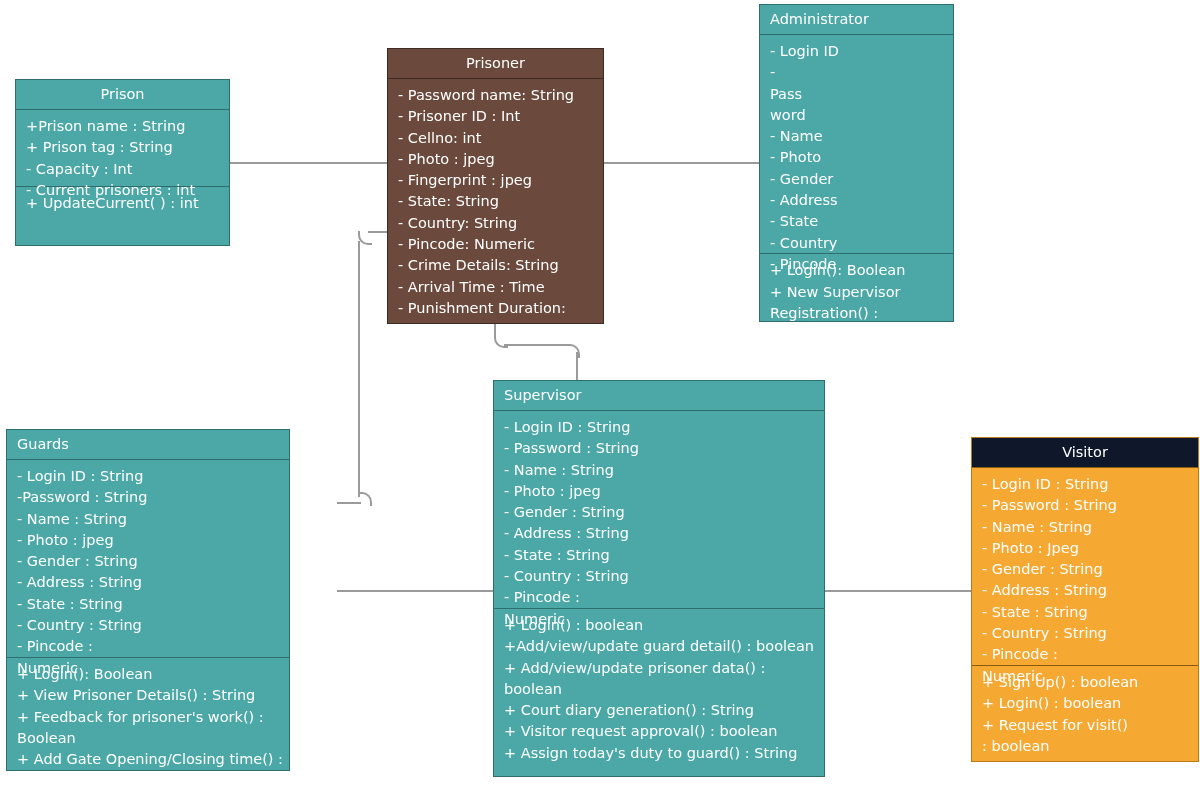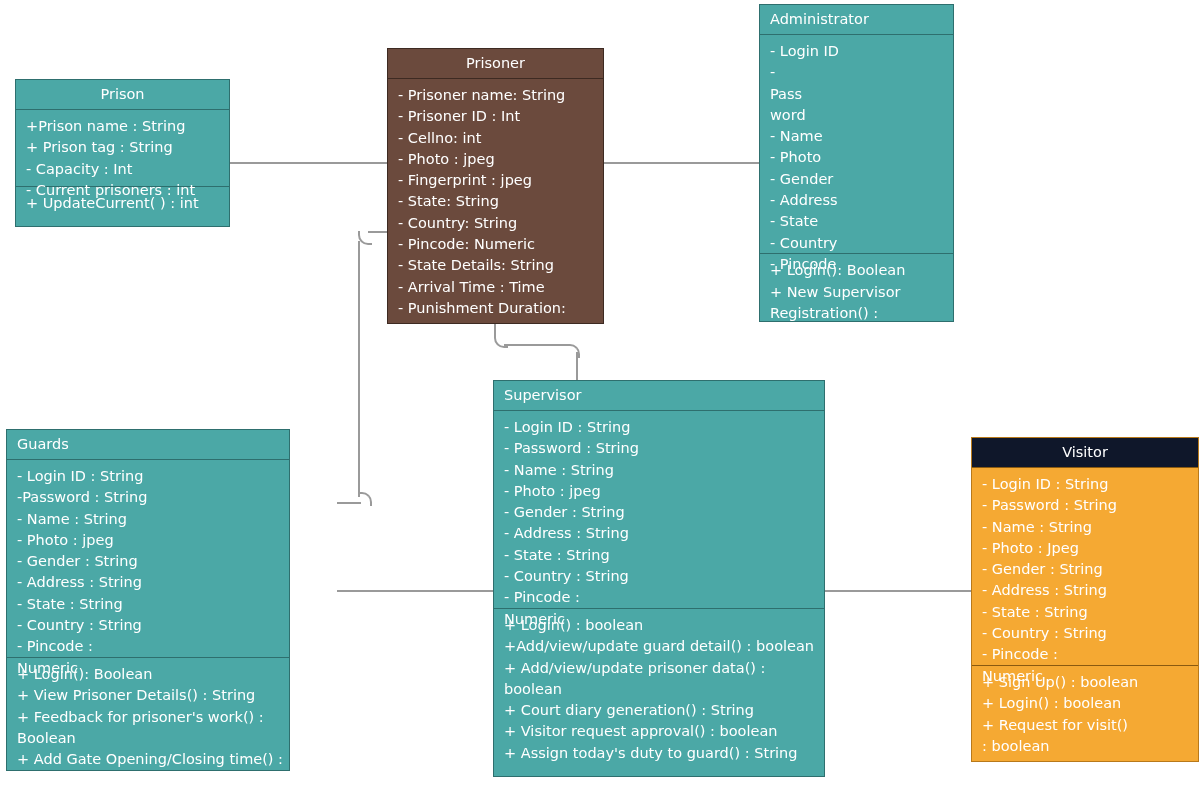--- a/index.html
+++ b/index.html
@@ -55,21 +55,21 @@
   .brown{border-color:#3d2a22;margin-top:24px;}
   .orange{background:#F5A933;}
   .orange .hdr{background:#0f172a;}
   .orange{border-color:#b8791a;}
   .orange .divider{background:#8a5a10;}
   .brown .divider{background:#3d2a22;}
   .teal .divider{background:#2e6f6e;}
   .teal{border-color:#2e6f6e;}
 
   
-  #box-prison      {left:15px;  top:79px;  width:215px; height:148px;}
+  #box-prison      {left:15px;  top:79px;  width:215px; height:167px;}
   #box-prisoner    {left:387px; top:24px;  width:217px; height:276px;}
   #box-admin       {left:759px; top:4px;   width:195px; height:318px;}
   #box-guards      {left:6px;   top:429px; width:284px; height:342px;}
   #box-supervisor  {left:493px; top:380px; width:332px; height:397px;}
   #box-visitor     {left:971px; top:437px; width:228px; height:325px;}
 
   #box-prison .row{line-height:21.4px;}
 </style>
 </head>
 <body>
@@ -108,29 +108,29 @@
     <div class="divider" style="margin-top:-21px;"></div>
     <div class="sect">
       <div class="row">+ UpdateCurrent( ) : int</div>
     </div>
   </div>
 
   <div class="uml brown" id="box-prisoner">
     <div class="hdr">Prisoner</div>
     <div class="divider"></div>
     <div class="sect">
-      <div class="row">-  Prisoner name: String</div>
+      <div class="row">-  Password name: String</div>
       <div class="row">-  Prisoner ID : Int</div>
       <div class="row">-  Cellno:  int</div>
       <div class="row">-  Photo : jpeg</div>
       <div class="row">-   Fingerprint : jpeg</div>
       <div class="row">-  State: String</div>
       <div class="row">-  Country: String</div>
       <div class="row">-  Pincode: Numeric</div>
-      <div class="row">-  State Details: String</div>
+      <div class="row">-  Crime Details: String</div>
       <div class="row">-  Arrival Time : Time</div>
       <div class="row">-  Punishment Duration: Time</div>
     </div>
   </div>
 
   <div class="uml teal" id="box-admin">
     <div class="hdr left">Administrator</div>
     <div class="divider"></div>
     <div class="sect" style="padding-bottom:0;">
       <div class="row">-  Login  ID</div>

